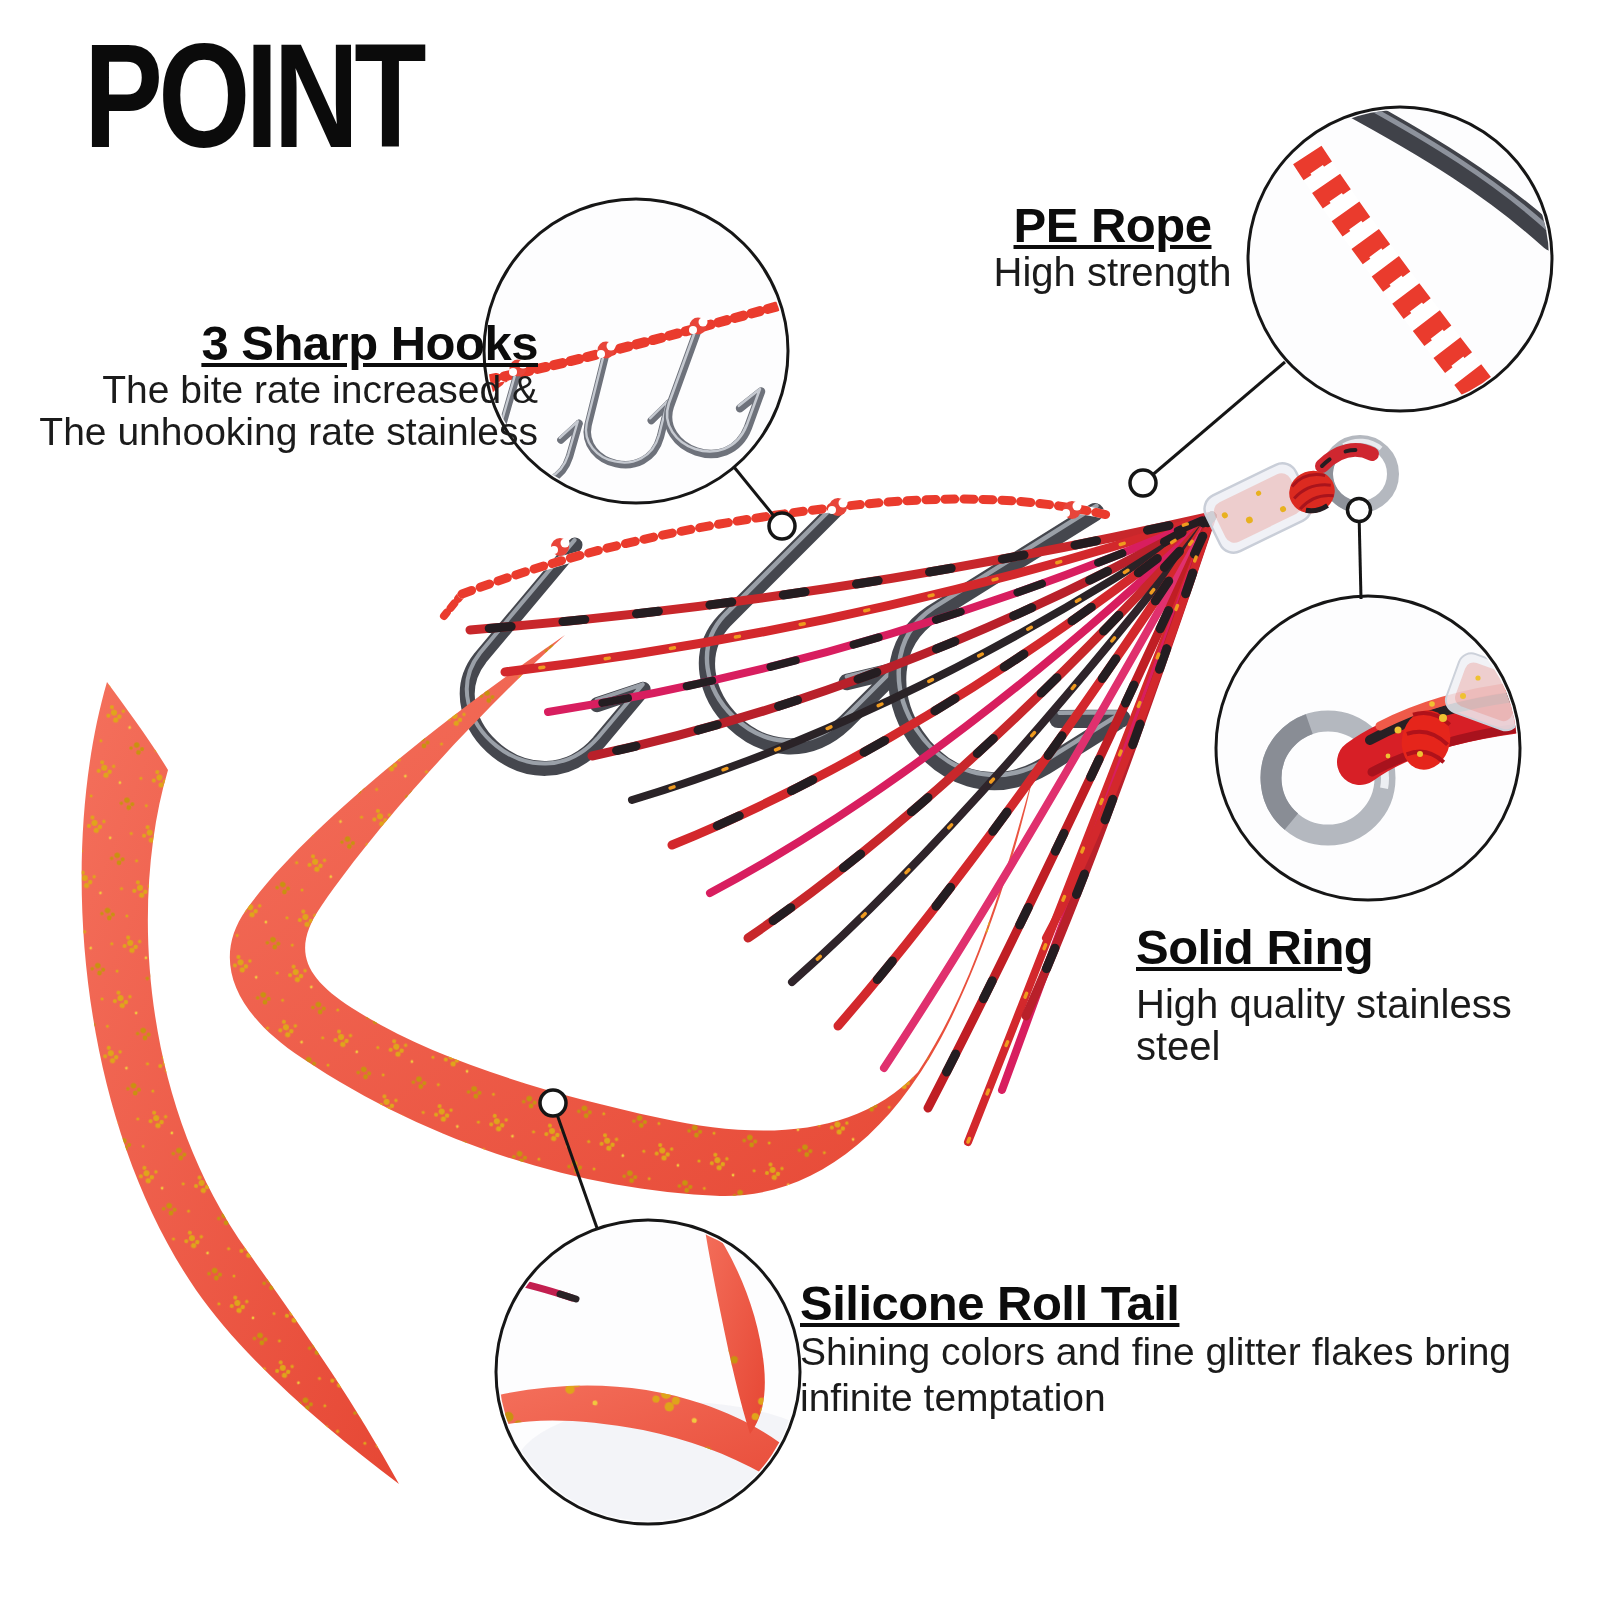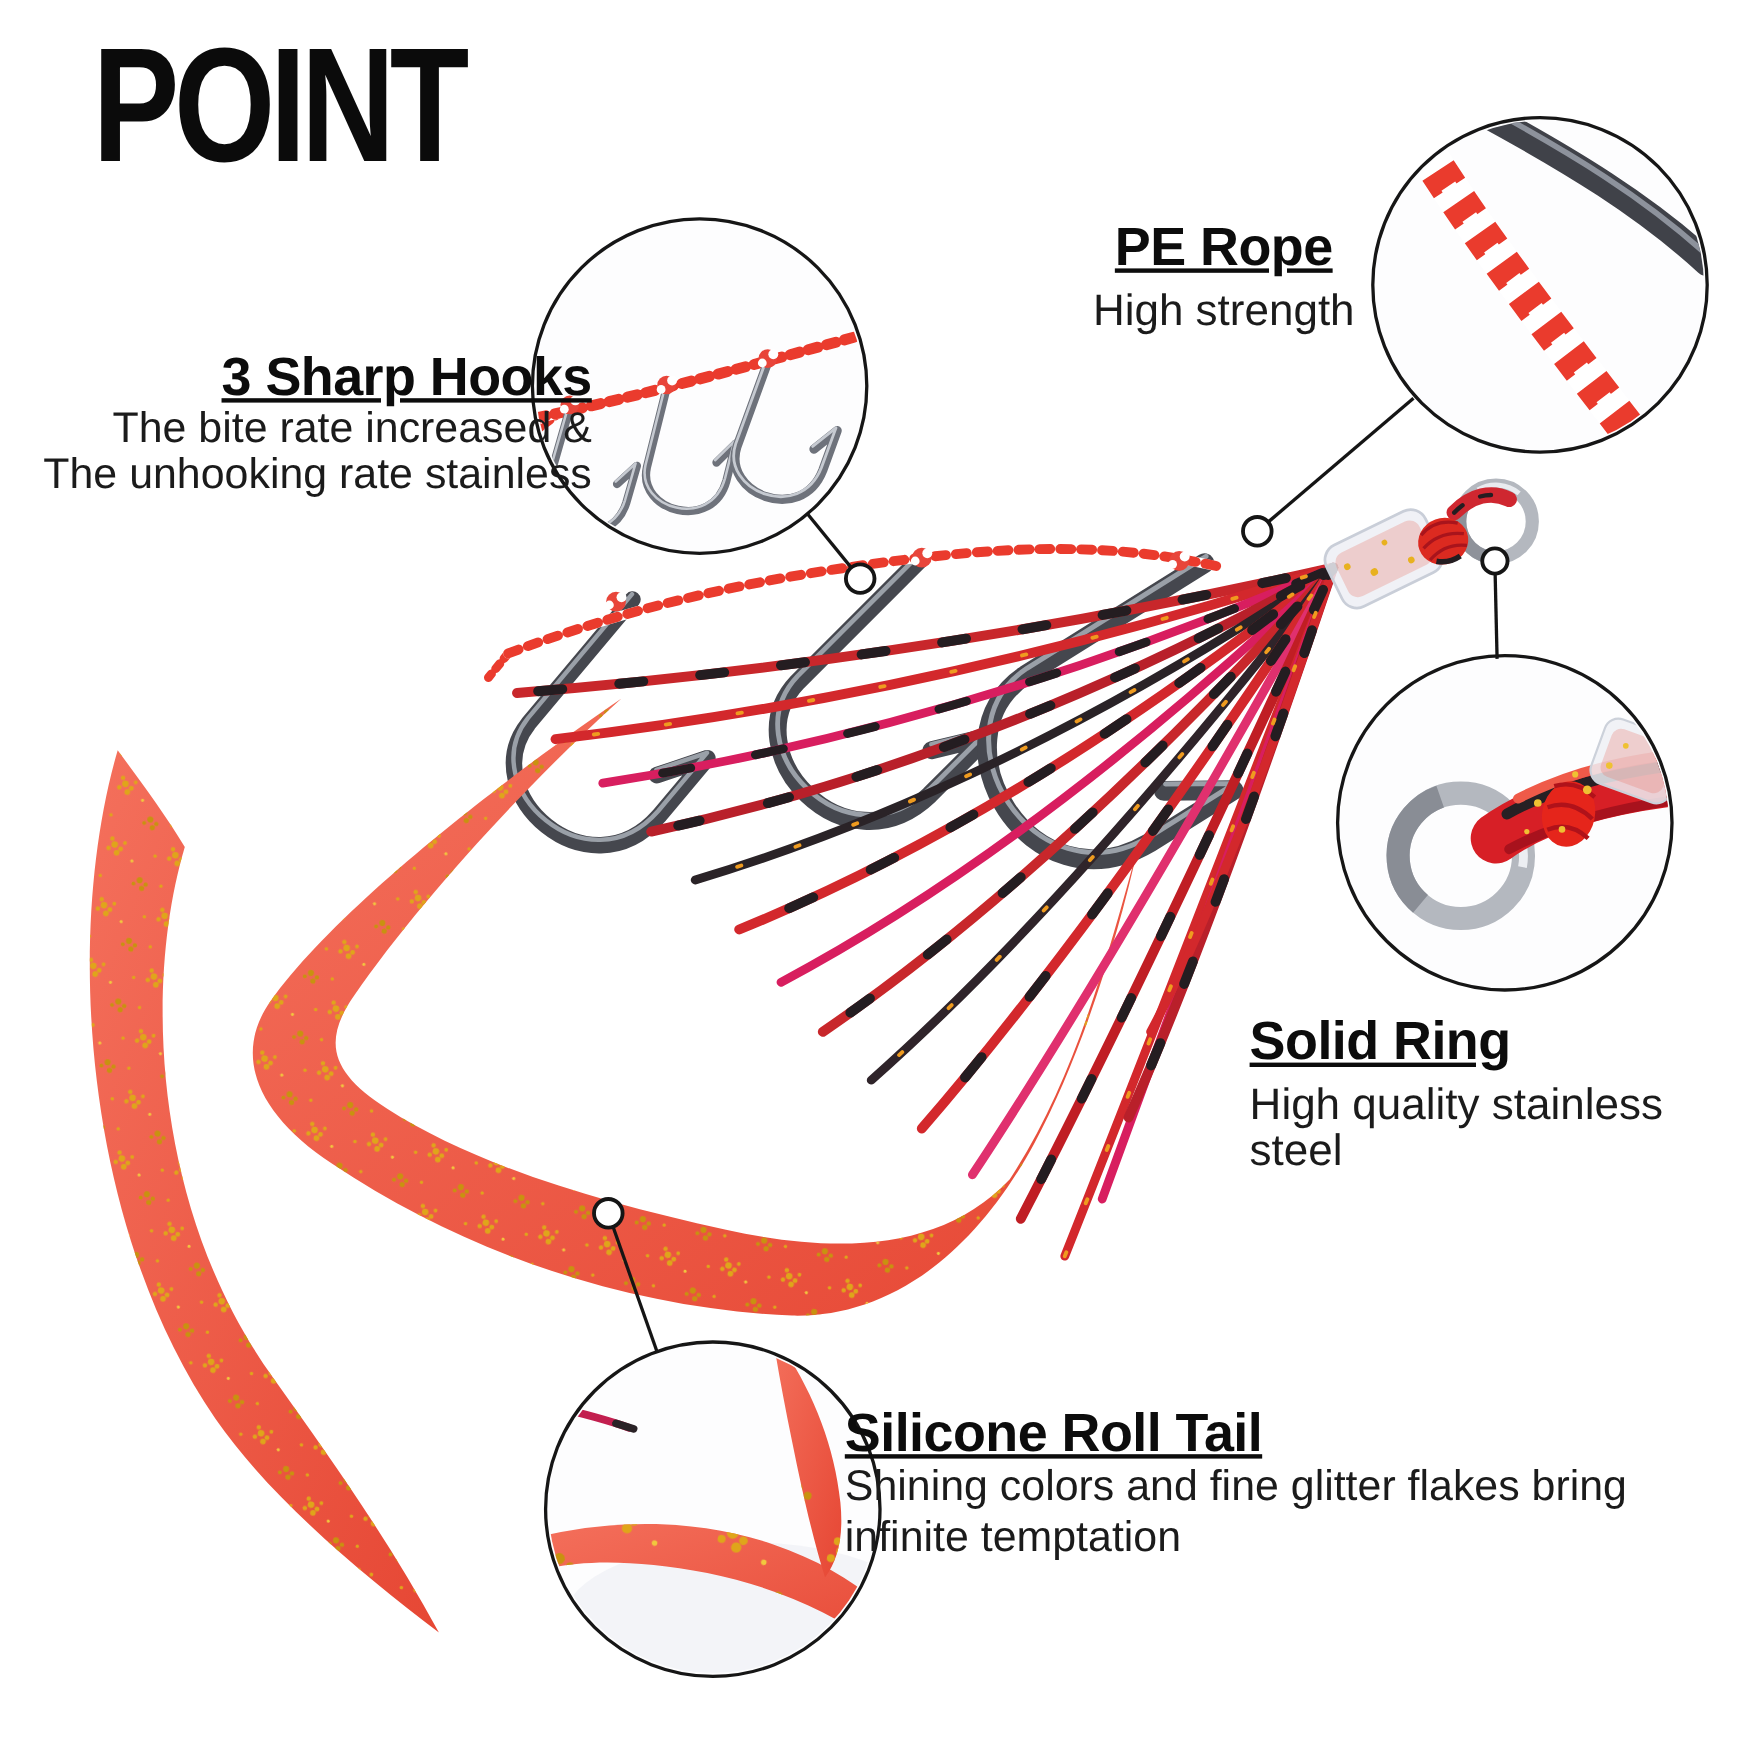--- a/index.html
+++ b/index.html
@@ -13,24 +13,24 @@
     left:84px;top:22px;font-size:148px;font-weight:bold;line-height:1;
     letter-spacing:-6px;color:#0b0b0b;transform:scaleX(.8);transform-origin:left top;
     white-space:nowrap;
   }
   .callout-block{color:#0c0c0c;}
   .callout-block .h{font-size:49px;font-weight:bold;letter-spacing:-.5px;line-height:1.05;text-decoration:underline;}
   .callout-block .s{font-size:39px;color:#1b1b1b;line-height:42px;}
   .hooks-block{left:18px;top:318px;width:520px;text-align:right;}
   .hooks-block .s:first-of-type{margin-top:10px;}
   .pe-block{left:955px;top:200px;width:315px;text-align:center;}
-  .pe-block .s{margin-top:10px;font-size:40px;}
+  .pe-block .s{margin-top:0;font-size:40px;}
   .ring-block{left:1136px;top:922px;width:460px;}
   .ring-block .s{margin-top:10px;font-size:40px;}
-  .tail-block{left:768px;top:1278px;width:715px;text-align:left;}
+  .tail-block{left:800px;top:1278px;width:715px;text-align:left;}
   .tail-block .s{line-height:46px;}
   .tail-block .s:first-of-type{margin-top:12px;}
 </style>
 </head>
 <body>
 
 <svg id="art" width="1600" height="1600" viewBox="0 0 1600 1600">
   <defs>
     <linearGradient id="ribbonGrad" x1="0" y1="0" x2="1" y2="1">
       <stop offset="0" stop-color="#f4705c"></stop>

